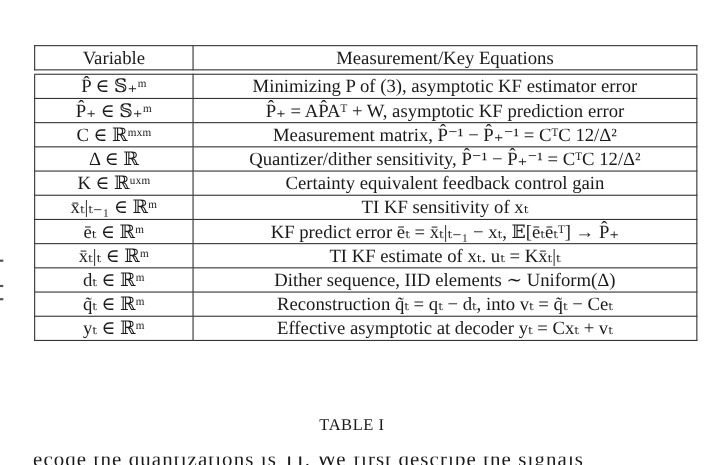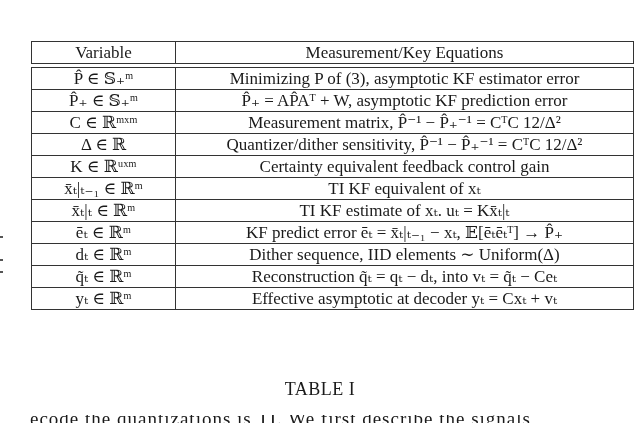--- a/index.html
+++ b/index.html
@@ -6,21 +6,21 @@
   body { width:640px; height:423px; overflow:hidden; position:relative;
          font-family:"Liberation Serif","DejaVu Serif",serif; color:#1a1a1a; }
   .tbl { position:absolute; left:31px; top:0; width:603px; border-collapse:collapse;margin-top:41px; }
   .tbl td { border:1.5px solid #333; height:21px; padding:0 4px; text-align:center;
             font-size:17px; line-height:21px; white-space:nowrap; }
   .tbl td.c1 { width:135px; }
   .hdr td { border-top:1.5px solid #333; }
   .sep td { height:3px; padding:0; border-left:none; border-right:none; line-height:3px; font-size:1px; }
   .tbl tr.first td { border-top:1.5px solid #333; }
   .caption { position:absolute; left:0; width:640px; top:379px; text-align:center;
-             font-size:18px; letter-spacing:0.5px; }
+             font-size:15px; letter-spacing:0.5px; }
   .body-text { position:absolute; left:30px; top:408px; font-size:19px; white-space:nowrap;
                letter-spacing:1px; clip-path: inset(7px 0 0 0); }
   .margin-mark { position:absolute; left:0; width:3px; height:2px; background:#555; }
 </style>
 </head>
 <body>
 
 <table class="tbl">
   <tbody>
       <tr class="hdr">
@@ -45,29 +45,29 @@
   <tr>
     <td class="c1">Δ ∈ ℝ</td>
     <td>Quantizer/dither sensitivity, P̂⁻¹ − P̂₊⁻¹ = CᵀC 12/Δ²</td>
   </tr>
   <tr>
     <td class="c1">K ∈ ℝᵘˣᵐ</td>
     <td>Certainty equivalent feedback control gain</td>
   </tr>
   <tr>
     <td class="c1">x̄ₜ|ₜ₋₁ ∈ ℝᵐ</td>
-    <td>TI KF equivalent of xₜ</td>
+    <td>TI KF sensitivity of xₜ</td>
+  </tr>
+  <tr>
+    <td class="c1">ēₜ ∈ ℝᵐ</td>
+    <td>KF predict error ēₜ = x̄ₜ|ₜ₋₁ − xₜ, 𝔼[ēₜēₜᵀ] → P̂₊</td>
   </tr>
   <tr>
     <td class="c1">x̄ₜ|ₜ ∈ ℝᵐ</td>
     <td>TI KF estimate of xₜ. uₜ = Kx̄ₜ|ₜ</td>
-  </tr>
-  <tr>
-    <td class="c1">ēₜ ∈ ℝᵐ</td>
-    <td>KF predict error ēₜ = x̄ₜ|ₜ₋₁ − xₜ, 𝔼[ēₜēₜᵀ] → P̂₊</td>
   </tr>
   <tr>
     <td class="c1">dₜ ∈ ℝᵐ</td>
     <td>Dither sequence, IID elements ∼ Uniform(Δ)</td>
   </tr>
   <tr>
     <td class="c1">q̃ₜ ∈ ℝᵐ</td>
     <td>Reconstruction q̃ₜ = qₜ − dₜ, into vₜ = q̃ₜ − Ceₜ</td>
   </tr>
   <tr>

